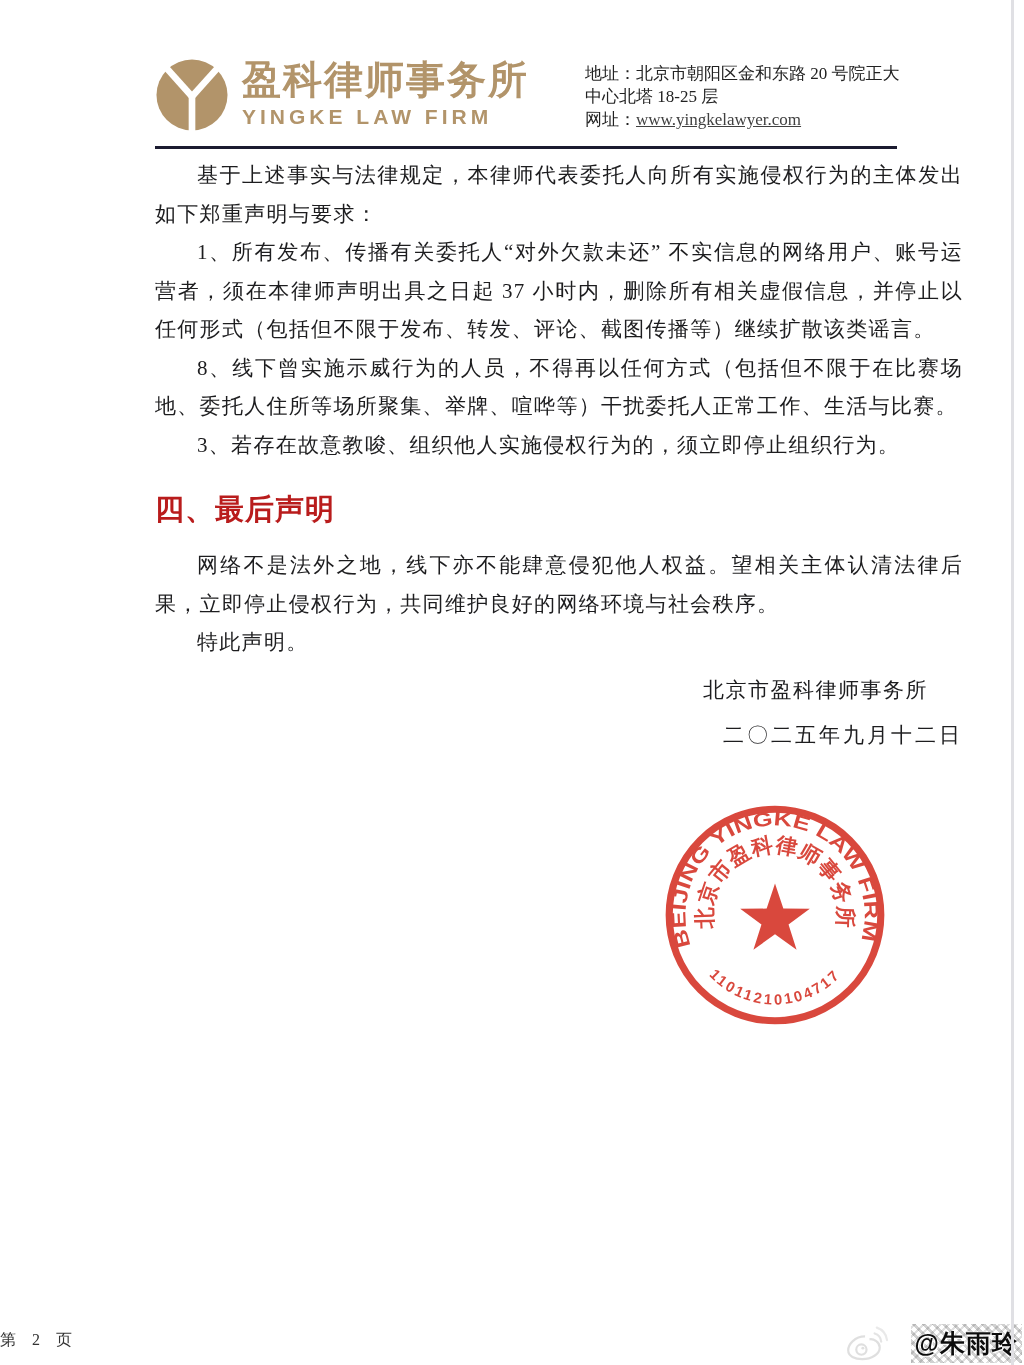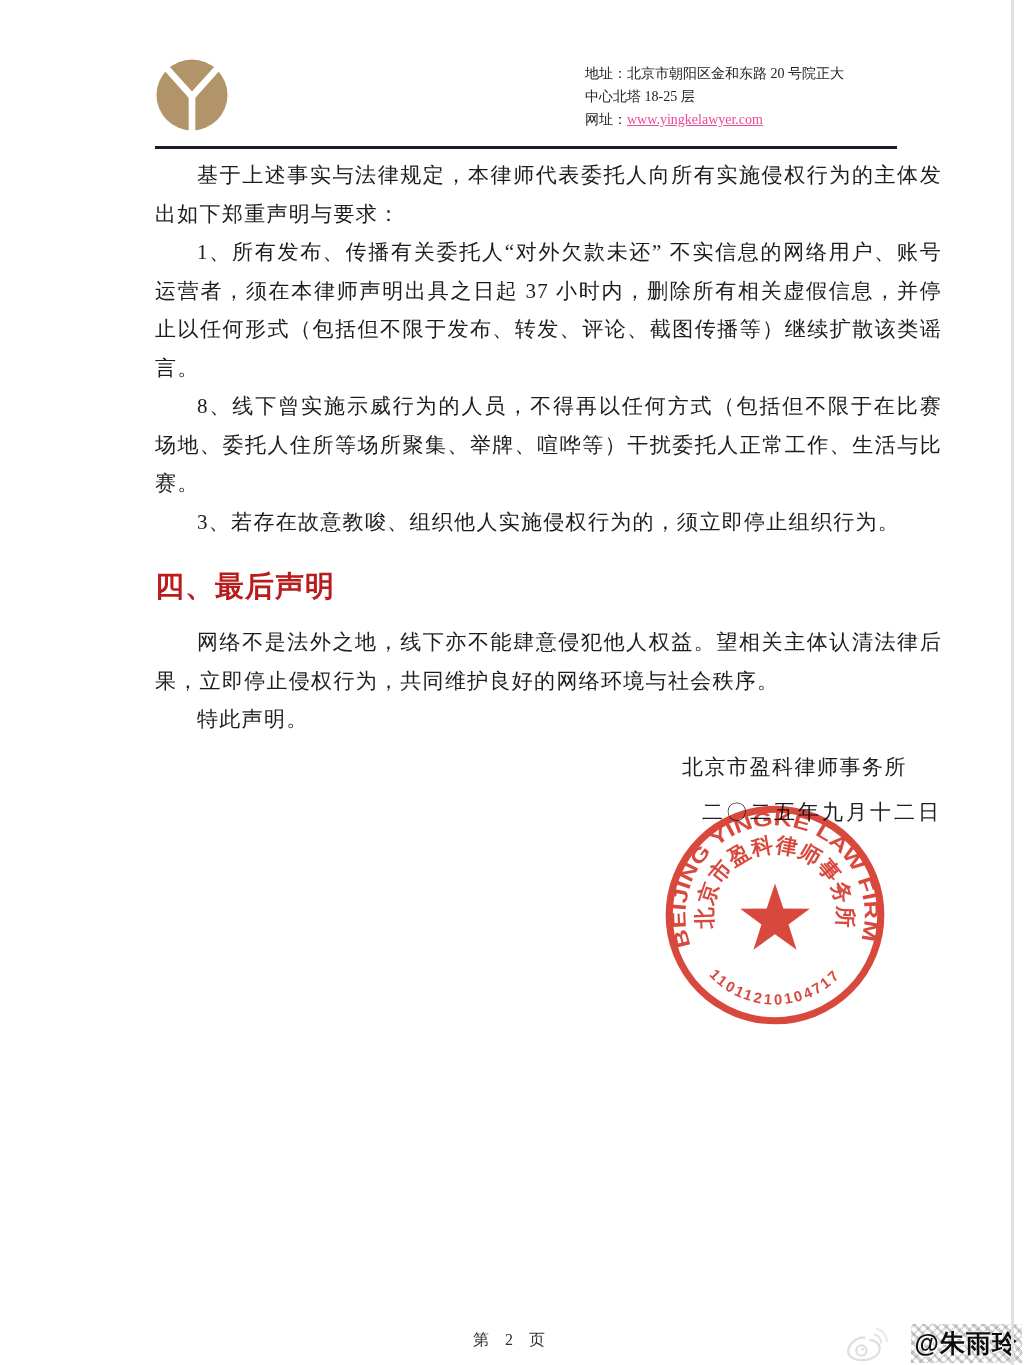--- a/index.html
+++ b/index.html
@@ -20,26 +20,26 @@
   .logo-group{ display:flex; align-items:flex-start; gap:13px; }
   .logo-mark{ width:74px; height:74px; flex:0 0 auto; }
   .logo-text .cn{
     font-family:"Liberation Sans","DejaVu Sans",sans-serif;
     font-size:39px; font-weight:bold; color:#b2946a; letter-spacing:2px; line-height:44px;
   }
   .logo-text .en{
     font-family:"Liberation Sans","DejaVu Sans",sans-serif;
     font-size:21px; font-weight:bold; color:#b2946a; letter-spacing:4px; line-height:30px;
   }
-  .contact{ width:312px; font-size:14px; line-height:23px; color:#222; padding-top:4px; }
+  .contact{ width:312px; font-size:17px; line-height:23px; color:#222; padding-top:4px; }
   .contact .row{ white-space:nowrap; }
-  .contact a{ color:#ec4899; text-decoration:underline; }
+  .contact a{ color:#404040; text-decoration:underline; }
 
   
-  .content{ margin:0 82px 0 155px; padding-top:7px; }
+  .content{ margin:0 61px 0 155px; padding-top:7px; }
   .para{
     font-size:21px; line-height:38.5px; letter-spacing:1.3px;
     text-align:justify; text-indent:2em; color:#1d1d1f;
   }
   .section-heading{
     font-size:29px; font-weight:bold; letter-spacing:1px;
     margin:26px 0 16px 0; color:#b91c1c;
   }
 
   
@@ -49,24 +49,24 @@
   .signature .date{ padding-right:0; letter-spacing:3px; }
 
   .stamp{
     position:absolute; left:658px; top:798px; width:234px; height:234px;
     z-index:2; mix-blend-mode:multiply; opacity:.92; pointer-events:none;
   }
 
   
   .footer{
     position:absolute; bottom:14px; left:0; width:100%;
-    text-align:center; font-size:16px; letter-spacing:6px; color:#333;
+    text-align:left; font-size:16px; letter-spacing:6px; color:#333;
   }
   .watermark{
-    position:absolute; right:2px; bottom:2px; display:flex; align-items:flex-end; gap:21px;
+    position:absolute; right:2px; bottom:2px; display:flex; align-items:flex-start; gap:21px;
   }
   .watermark .wm-icon{ width:44px; height:38px; opacity:.55; }
   .wm-handle{
     font-family:"Liberation Sans","DejaVu Sans",sans-serif;
     font-weight:bold; font-size:25px; color:#0d0d0d; letter-spacing:1px;
     padding:3px 4px;
     text-shadow:0 0 2px #fff, 1px 1px 0 #fff;
     background:
       repeating-linear-gradient(45deg, rgba(0,0,0,.18) 0 3px, rgba(255,255,255,0) 3px 7px),
       repeating-linear-gradient(-45deg, rgba(0,0,0,.12) 0 2px, rgba(255,255,255,0) 2px 6px);
@@ -81,20 +81,24 @@
     <div class="logo-group">
       <span class="logo-mark">
         <svg viewBox="0 0 100 100" width="74" height="74">
           <circle cx="50" cy="50" r="48" fill="#b2946a"></circle>
           <g stroke="#ffffff" stroke-width="9">
             <line x1="50" y1="48" x2="50" y2="100"></line>
             <line x1="50" y1="52" x2="15" y2="13"></line>
             <line x1="50" y1="52" x2="85" y2="13"></line>
           </g>
         </svg>
+      </span>
+      <span class="logo-text">
+        <div class="cn">盈科律师事务所</div>
+        <div class="en">YINGKE LAW FIRM</div>
       </span>
     </div>
     <div class="contact">
       <div class="row">地址：北京市朝阳区金和东路 20 号院正大</div>
       <div class="row">中心北塔 18-25 层</div>
       <div class="row"><span>网址：</span><a href="#">www.yingkelawyer.com</a></div>
     </div>
   </div>
 
   <div class="content">

